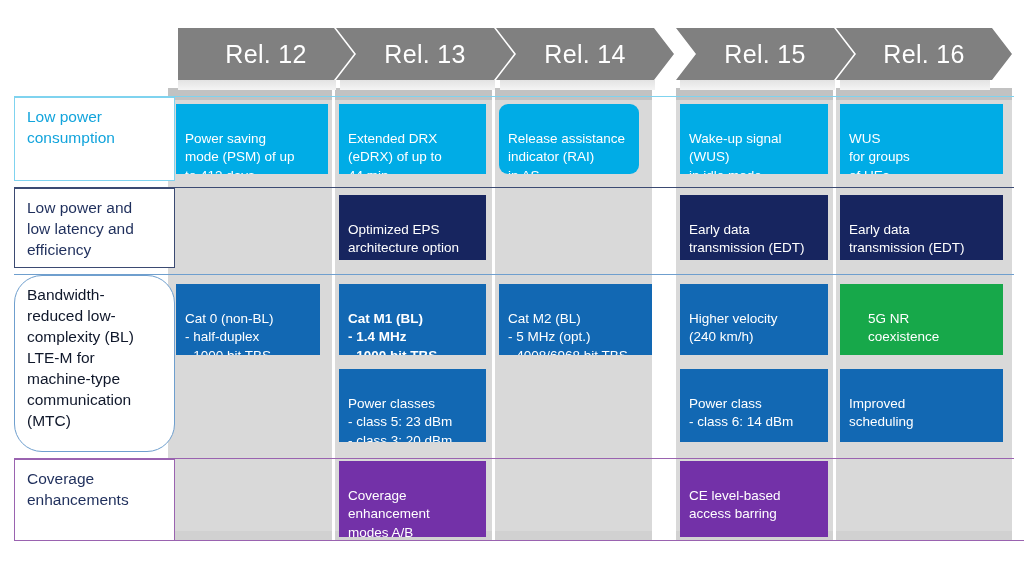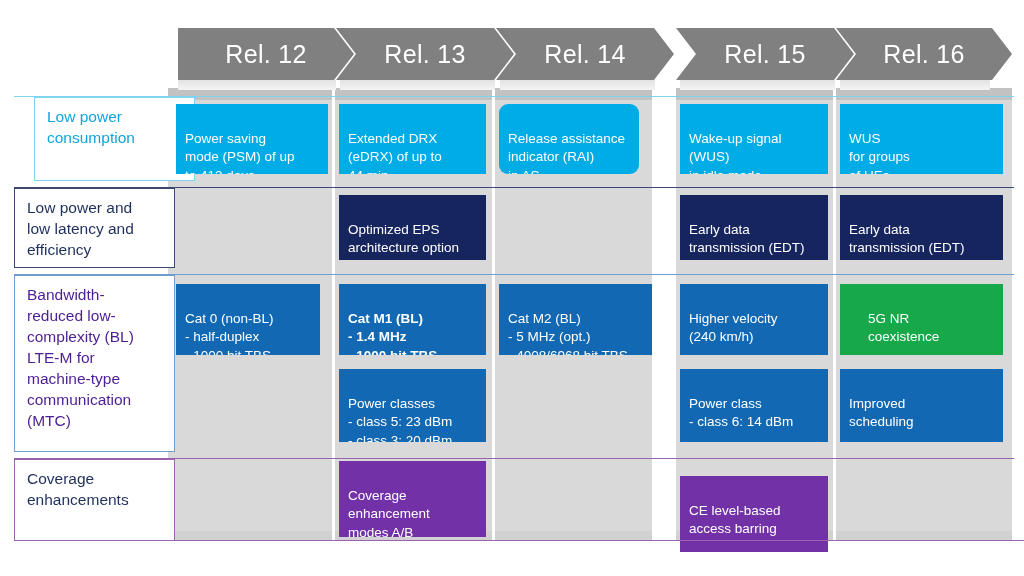--- a/index.html
+++ b/index.html
@@ -74,21 +74,21 @@
     width: 161px;
     background: #ffffff;
     border: 1px solid #7f9ab5;
     padding: 8px 0 0 12px;
     font-size: 15.5px;
     line-height: 21px;
     color: #1f3864;
   }
   .rowlabel.cyan   { border-color: #7fd3ef; color: #12a4dc; }
   .rowlabel.navy   { border-color: #3b4a72; color: #1f2f5c; }
-  .rowlabel.blue   { border-color: #6f9fce; color: #4c1d95; }
+  .rowlabel.blue   { border-color: #6f9fce; color: #0f172a; border-radius: 28px; }
   .rowlabel.purple { border-color: #9a63b0; color: #1f2f5c; }
 
   
   .hairline {
     position: absolute;
     left: 14px;
     width: 1000px;
     height: 1px;
   }
 
@@ -150,21 +150,21 @@
     <span>Rel. 14</span>
   </div>
   <div class="chev mid" style="left:676px;width:178px;">
     <span>Rel. 15</span>
   </div>
   <div class="chev last" style="left:836px;width:176px;">
     <span>Rel. 16</span>
   </div>
 
   <div class="hairline" style="top:96px;background:#7fd3ef;"></div>
-  <div class="rowlabel cyan" style="top:97px;height:84px;margin-left:20px;">
+  <div class="rowlabel cyan" style="top:97px;height:84px;">
     <span style="white-space:pre-line">Low power
 consumption</span>
   </div>
   <div class="cell cyan" style="left:176px;top:104px;width:152px;height:70px;">
     <span>Power saving
 mode (PSM) of up
 to 413 days</span>
   </div>
   <div class="cell cyan" style="left:339px;top:104px;width:147px;height:70px;">
     <span>Extended DRX
@@ -261,18 +261,18 @@
   <div class="hairline" style="top:458px;background:#9a63b0;"></div>
   <div class="rowlabel purple" style="top:459px;height:82px;">
     <span style="white-space:pre-line">Coverage
 enhancements</span>
   </div>
   <div class="cell purple" style="left:339px;top:461px;width:147px;height:76px;">
     <span>Coverage
 enhancement
 modes A/B</span>
   </div>
-  <div class="cell purple" style="left:680px;top:461px;width:148px;height:76px;margin-top:15px;">
+  <div class="cell purple" style="left:680px;top:461px;width:148px;height:76px;">
     <span>CE level-based
 access barring</span>
   </div>
   <div class="hairline" style="top:540px;width:1010px;background:#9a63b0;"></div>
 </div>
 
 </body></html>

